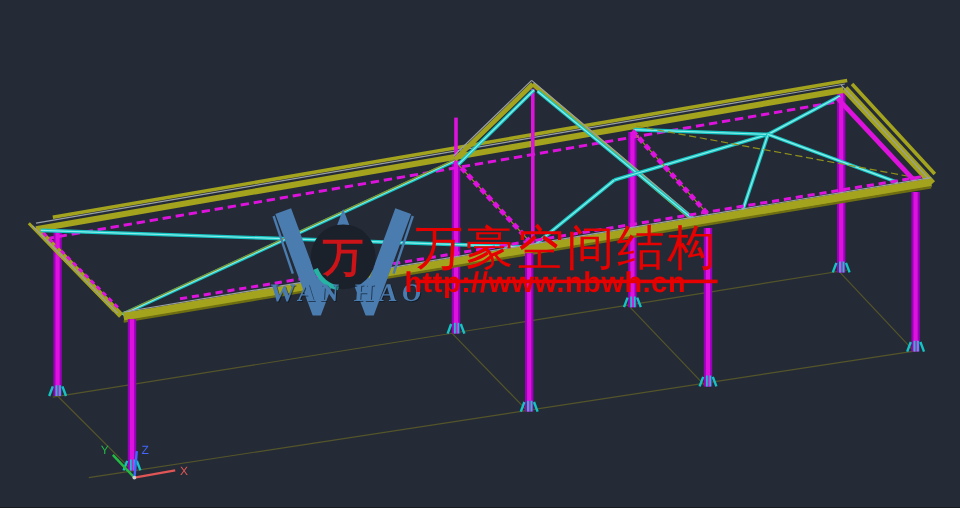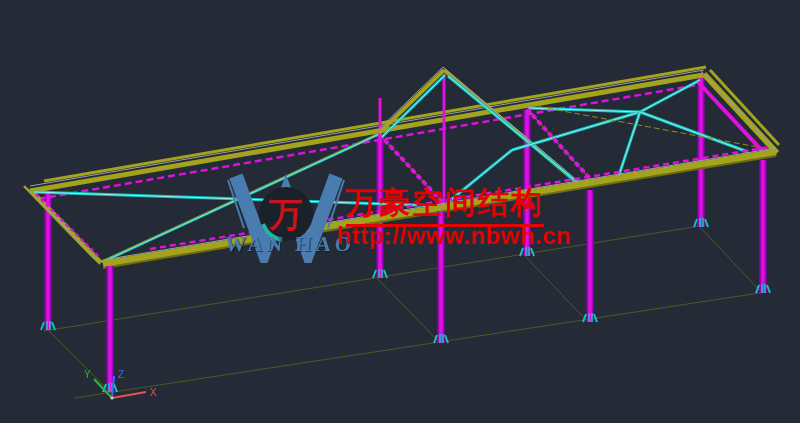--- a/index.html
+++ b/index.html
@@ -13,21 +13,21 @@
   .wm{position:absolute;pointer-events:none;}
   .wm-brand{
     left:225px;top:232px;
     font-family:"Liberation Serif",serif;
     font-weight:bold;font-size:21px;letter-spacing:4px;
     transform:skewX(-4deg);
     text-shadow:1px 1px 0 rgba(10,20,30,.6);
   }
   .wm-cn{
     left:346px;top:187px;
-    font-weight:bold;font-size:31px;letter-spacing:2px;line-height:1;
+    font-weight:normal;font-size:40px;letter-spacing:2px;line-height:1;
   }
   .wm-cn span{border-bottom:3px solid; padding-bottom:4px;}
   .wm-url{
     left:337px;top:224px;
     font-weight:bold;font-size:24px;letter-spacing:0.5px;line-height:1;
   }
   #logo{position:absolute;left:222px;top:168px;}
   #ucs{position:absolute;left:80px;top:366px;}
 </style>
 </head>

